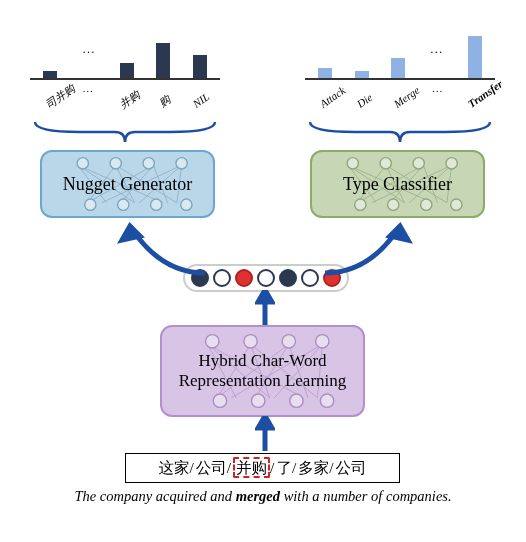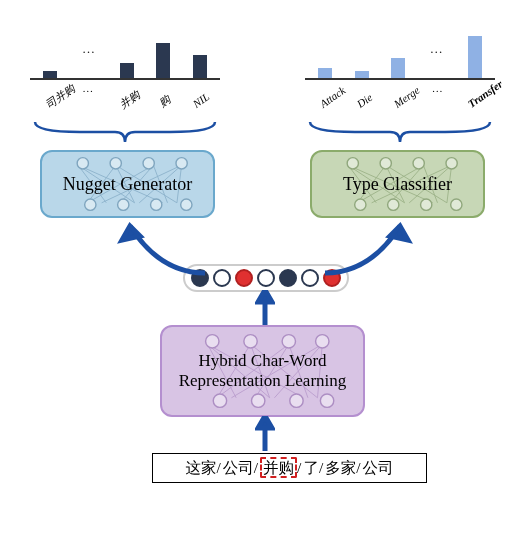--- a/index.html
+++ b/index.html
@@ -129,21 +129,20 @@
   
   .input-box {
     position:absolute;
     left: 125px; top: 453px;
     width: 275px; height: 30px;
     border: 1.5px solid #000;
     background:#fff;
     display:flex; align-items:center; justify-content:center;
     font-size: 15.5px;
     gap: 2px;
-    margin-left: 27px;
   }
   .tok { white-space:nowrap; font-family: "SimSun","Songti SC",serif; }
   .tok .slash { font-family: "Times New Roman"; }
   .highlight-box {
     border: 2px dashed #d02020;
     padding: 0 1px;
     border-radius: 2px;
   }
   .caption {
     position:absolute;
@@ -331,16 +330,19 @@
 
   <div class="input-box">
     <span class="tok"><span>这家</span><span class="slash">/</span></span>
     <span class="tok"><span>公司</span><span class="slash">/</span></span>
     <span class="tok"><span class="highlight-box"><span>并购</span></span><span class="slash">/</span></span>
     <span class="tok"><span>了</span><span class="slash">/</span></span>
     <span class="tok"><span>多家</span><span class="slash">/</span></span>
     <span class="tok"><span>公司</span></span>
   </div>
 
+  <div class="caption">
+    <span>The company acquired and </span><b>merged</b><span> with a number of companies.</span>
+  </div>
 
   <div class="figline"></div>
 
 </div>
 
 </body></html>

